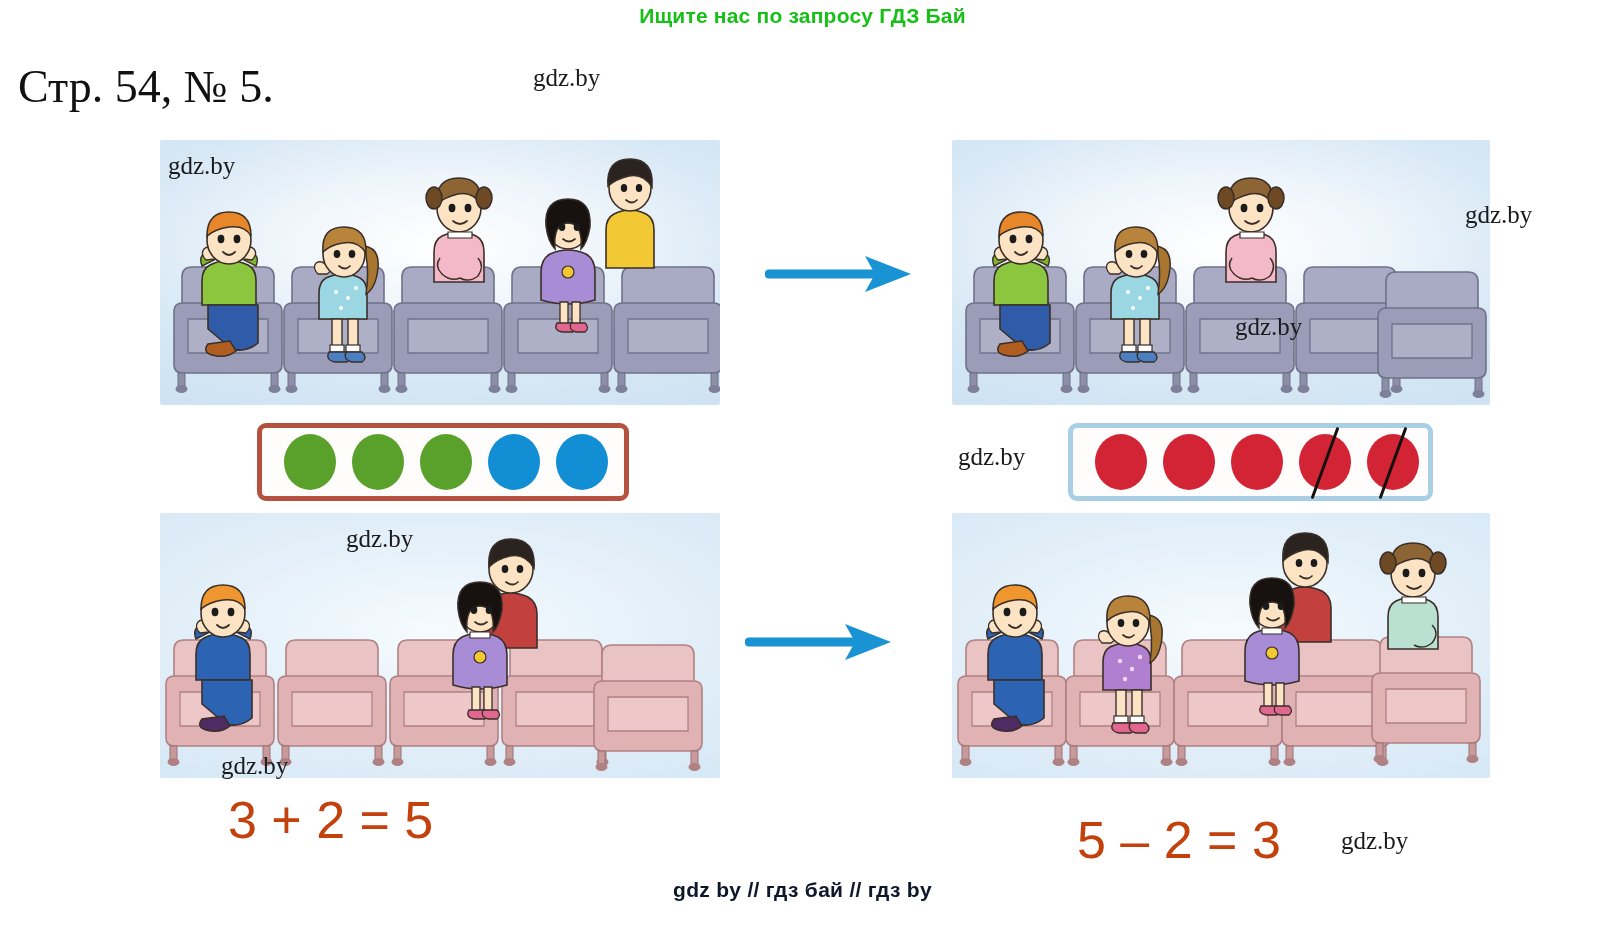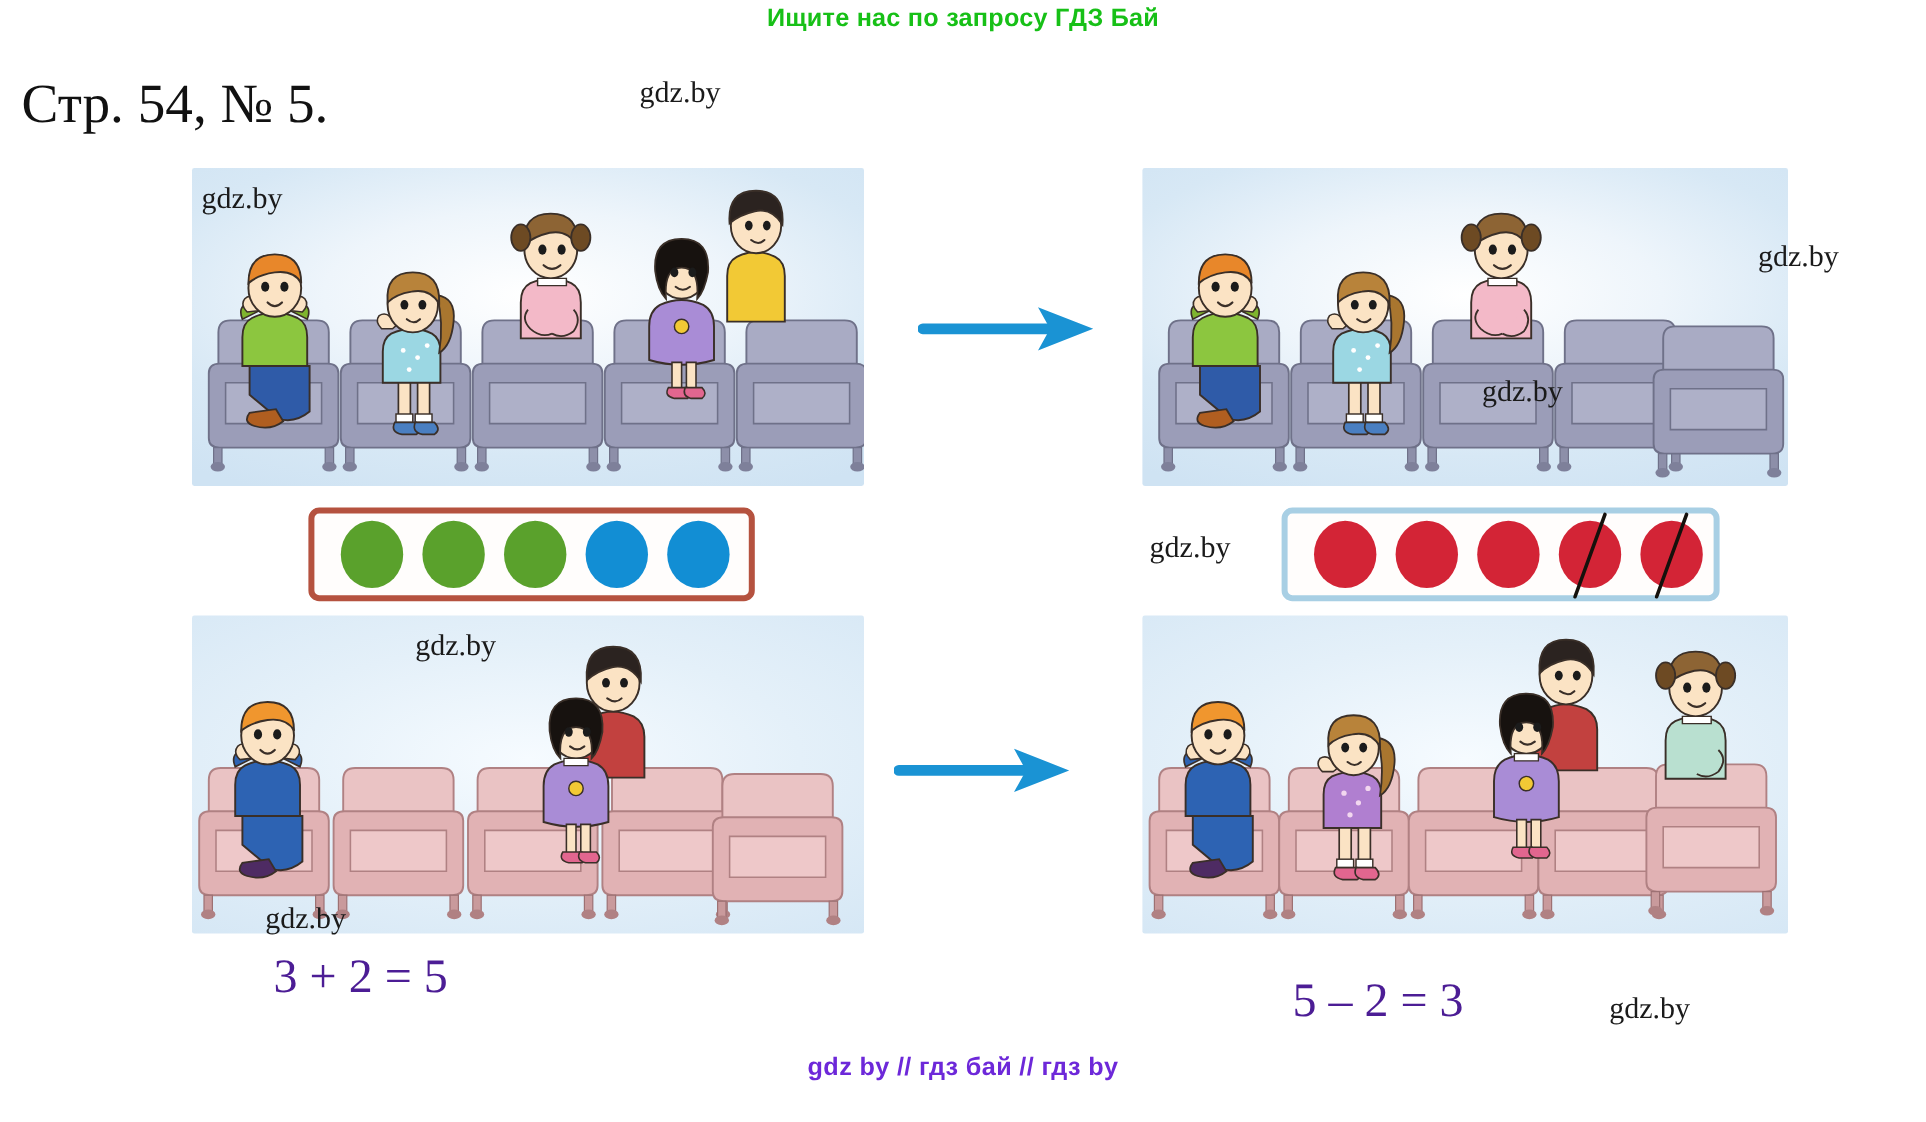--- a/index.html
+++ b/index.html
@@ -79,23 +79,23 @@
     position:absolute;
     left:50%;top:-9px;
     width:3px;height:76px;
     background:#15110c;
     transform:translateX(-50%) rotate(20deg);
     border-radius:2px;
   }
 
   
   .eq{
-    font-family:Liberation Serif, serif;
-    font-size:40px;
-    color:#4c1d95;
+    font-family:Liberation Sans, sans-serif;
+    font-size:52px;
+    color:#c2410c;
     white-space:nowrap;
   }
   svg{display:block;}
 </style>
 </head>
 <body>
 
 <div class="abs" id="promo-top" style="color: rgb(23, 192, 23);">Ищите нас по запросу ГДЗ Бай</div>
 
 <div class="abs" id="page-title">Стр. 54, № 5.</div>
@@ -497,21 +497,21 @@
       <ellipse cx="40" cy="38" rx="3.4" ry="4.2" fill="#1b1b1b"></ellipse>
       <path d="M25 51 q7 6 14 0" stroke="#3a2f28" stroke-width="1.8" fill="none" stroke-linecap="round"></path>
       <path d="M20 62 h24 v6 h-24 z" fill="#ffffff" stroke="#3a2f28" stroke-width="1.2"></path>
     </g>
   </svg>
 </div>
 
 <div class="abs eq" style="left:228px;top:790px;">3 + 2 = 5</div>
 <div class="abs eq" style="left:1077px;top:790px;margin-top:20px;">5 – 2 = 3</div>
 
-<div class="abs" id="promo-bottom" style="color: #6d28d9;">gdz by  //  гдз бай  //  гдз by</div>
+<div class="abs" id="promo-bottom" style="color: #0f172a;">gdz by  //  гдз бай  //  гдз by</div>
 
 <div id="wm-host">
     <div class="abs wm" style="left: 533px; top: 64px;">gdz.by</div>
     <div class="abs wm" style="left: 168px; top: 152px;">gdz.by</div>
     <div class="abs wm" style="left: 1465px; top: 201px;">gdz.by</div>
     <div class="abs wm" style="left: 1235px; top: 313px;">gdz.by</div>
     <div class="abs wm" style="left: 958px; top: 443px;">gdz.by</div>
     <div class="abs wm" style="left: 346px; top: 525px;">gdz.by</div>
     <div class="abs wm" style="left: 221px; top: 752px;">gdz.by</div>
     <div class="abs wm" style="left: 1341px; top: 827px;">gdz.by</div>

